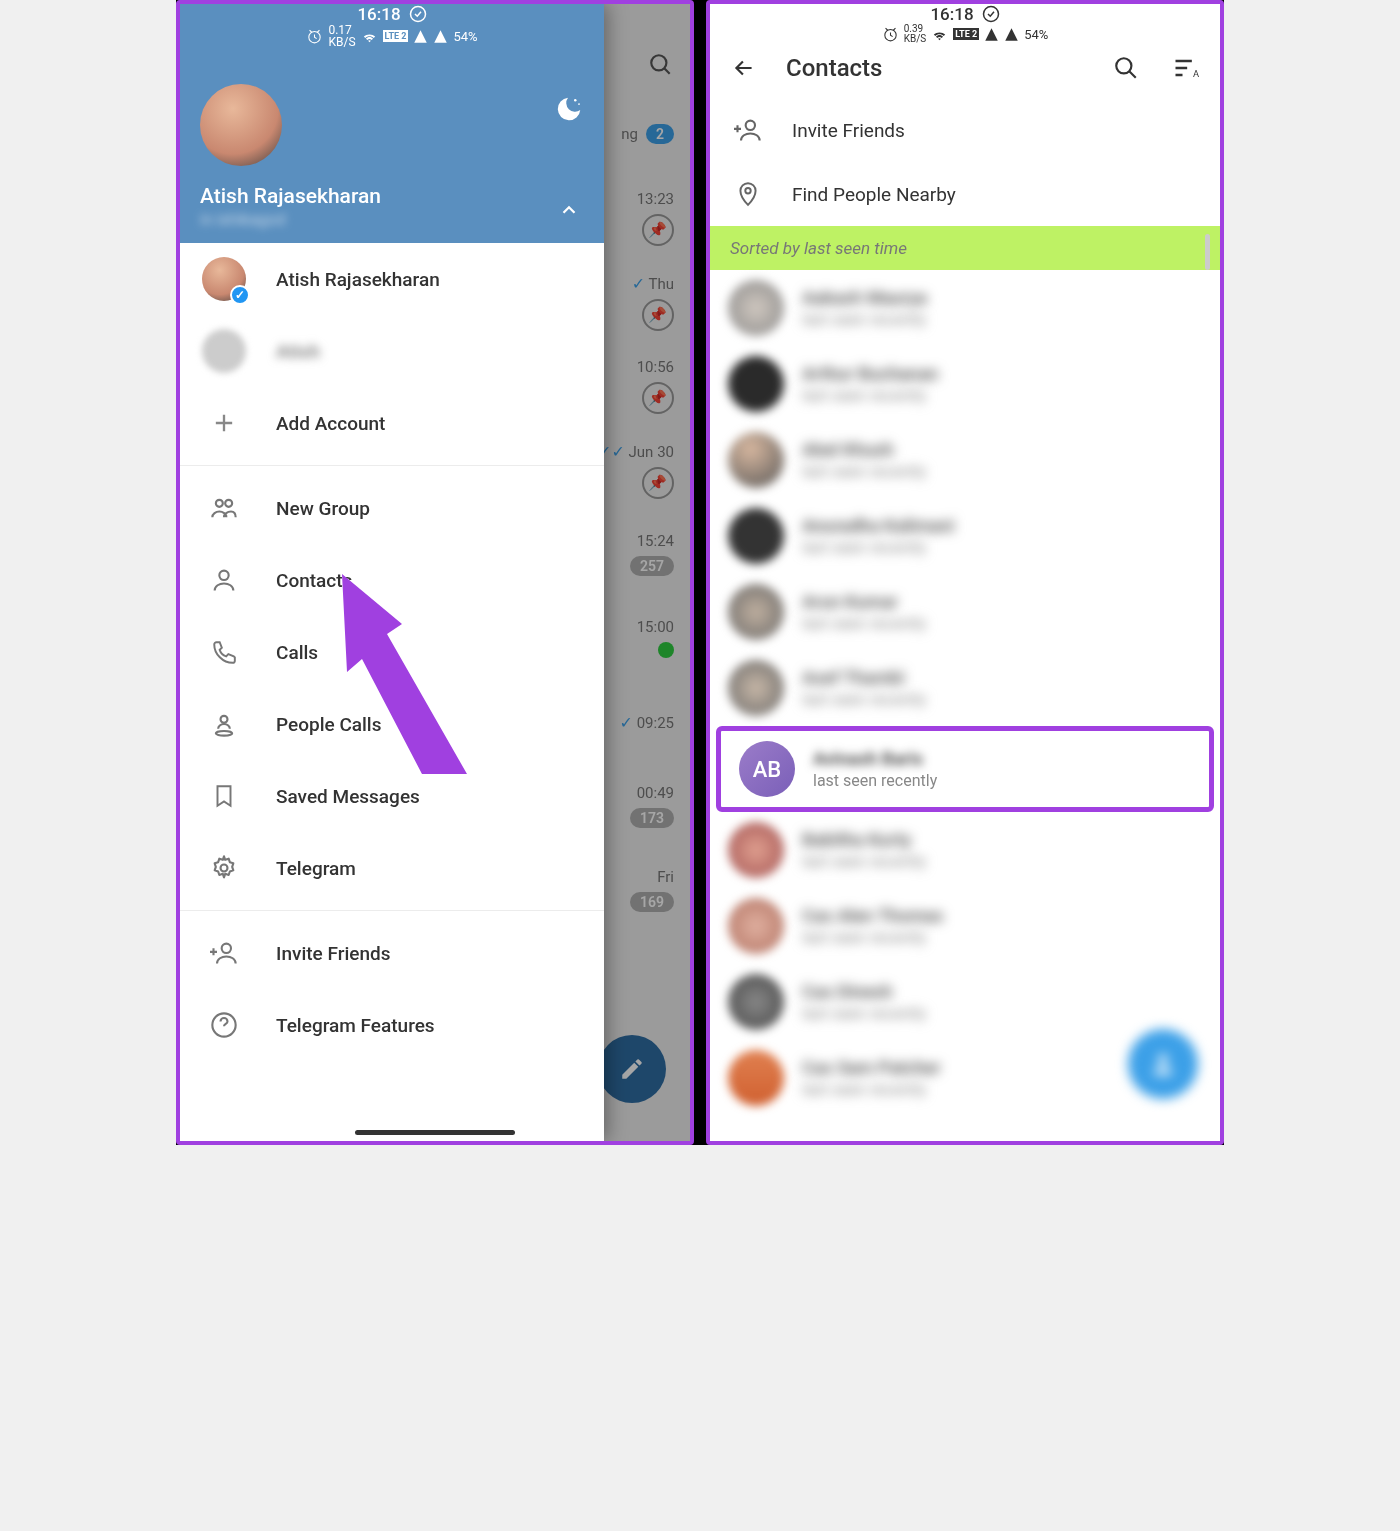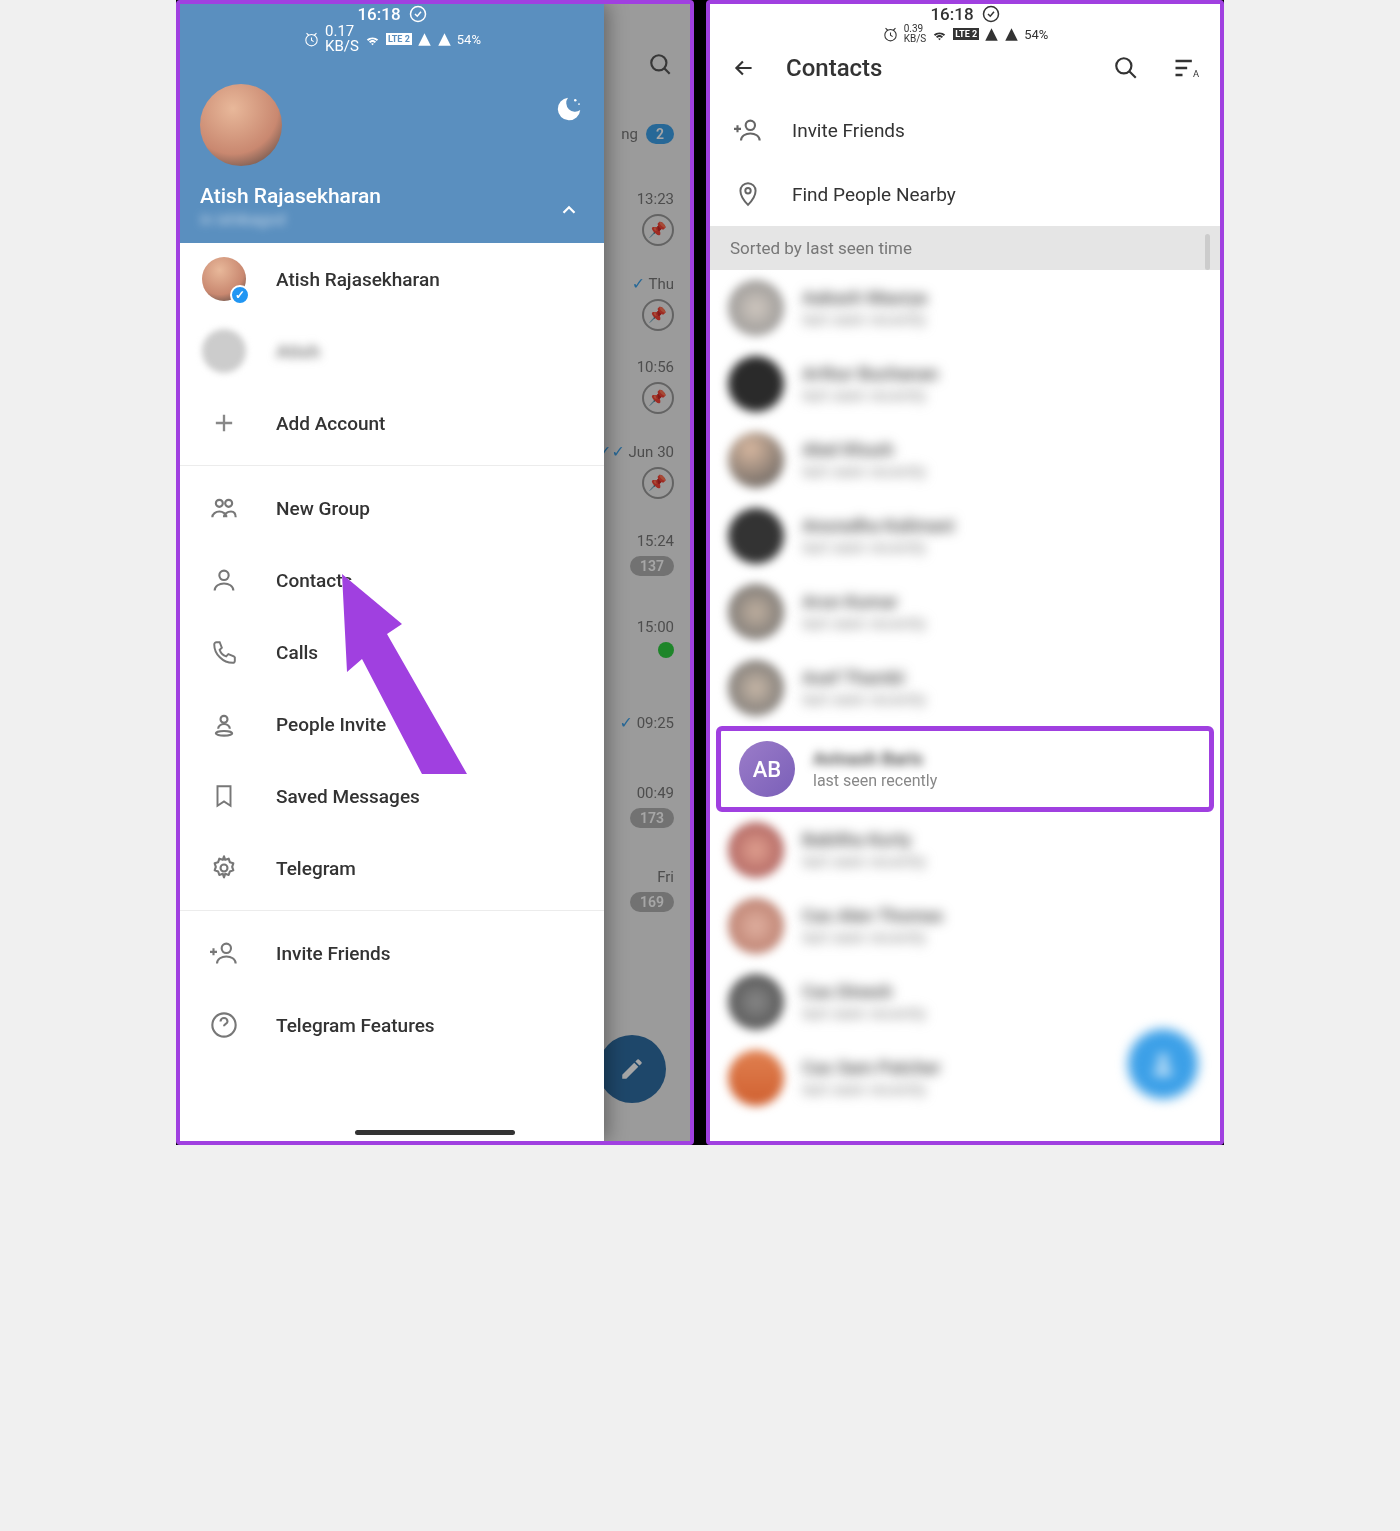--- a/index.html
+++ b/index.html
@@ -206,25 +206,26 @@
   }
   .phone-right .status-bar { color: #333; }
   .phone-right .header .title { font-size: 24px; font-weight: 500; color: #333; flex: 1; }
   .icon-btn { width: 36px; height: 36px; display: flex; align-items: center; justify-content: center; }
   .top-option-row {
     gap: 28px; padding: 16px 22px;
   }
   .top-option-row .opt-icon { width: 32px; height: 32px; display:flex; align-items:center; justify-content:center;}
   .top-option-row .opt-label { font-size: 19px; color: #333; }
   .sort-header {
-    background: #e5e5e5;
+    background: #bef264;
     padding: 12px 20px;
     font-size: 17px;
     color: #777;
     position: relative;
+    font-style: italic;
   }
   .sort-header::after {
     content: "";
     position: absolute;
     right: 10px; top: 8px;
     width: 5px; height: 36px;
     background: #ccc;
     border-radius: 3px;
   }
   .contact-row {
@@ -318,21 +319,21 @@
         </div>
       <div class="row">
           <div class="timecol">
             <span><span class="checks">✓✓</span> <span>Jun 30</span></span>
             <span class="pin-circle">📌</span>
           </div>
         </div>
       <div class="row">
           <div class="timecol">
             <span>15:24</span>
-            <span class="badge">137</span>
+            <span class="badge">257</span>
           </div>
         </div>
       <div class="row">
           <div class="timecol">
             <span>15:00</span>
             <span class="green-dot"></span>
           </div>
         </div>
       <div class="row">
           <div class="timecol">
@@ -366,21 +367,21 @@
           <svg width="18" height="18" viewBox="0 0 24 24" fill="none" stroke="#fff" stroke-width="2">
               <circle cx="12" cy="12" r="10"></circle>
               <path d="M8 12l3 3 5-6"></path>
             </svg>
         </div>
         <div class="status-right">
           <svg width="17" height="17" viewBox="0 0 24 24" fill="none" stroke="#fff" stroke-width="1.5">
               <circle cx="12" cy="13" r="8"></circle>
               <path d="M12 9v4l3 2M5 3l3 3M19 3l-3 3"></path>
             </svg>
-          <span style="font-size:15px;line-height:1;"><span>0.17</span><br><span>KB/S</span></span>
+          <span style="font-size:12px;line-height:1;"><span>0.17</span><br><span>KB/S</span></span>
           <svg width="17" height="17" viewBox="0 0 24 24" fill="#fff">
               <path d="M12 20l-2-2c1-1 3-1 4 0l-2 2zm-5-5c3-3 7-3 10 0l-2 2c-2-2-4-2-6 0l-2-2zm-3-3c4-4 12-4 16 0l-2 2c-3-3-9-3-12 0l-2-2z"></path>
             </svg>
           <span style="background:#fff;color:#5a8fbf;font-size:9px;padding:1px 2px;font-weight:bold;">LTE 2</span>
           <svg width="15" height="15" viewBox="0 0 24 24" fill="#fff">
               <path d="M2 22h20L12 2 2 22z"></path>
             </svg>
           <svg width="15" height="15" viewBox="0 0 24 24" fill="#fff">
               <path d="M2 22h20L12 2 2 22z"></path>
             </svg>
@@ -459,21 +460,21 @@
           <div class="menu-label">Calls</div>
         </div>
         <div class="menu-row">
           <div class="menu-icon">
               <svg width="28" height="28" viewBox="0 0 24 24" fill="none" stroke="#777" stroke-width="1.8">
                 <circle cx="12" cy="8" r="3"></circle>
                 <path d="M12 12c-3 0-5 2-5 4M12 12c3 0 5 2 5 4"></path>
                 <ellipse cx="12" cy="20" rx="7" ry="2"></ellipse>
               </svg>
             </div>
-          <div class="menu-label">People Invite</div>
+          <div class="menu-label">People Calls</div>
         </div>
         <div class="menu-row">
           <div class="menu-icon">
               <svg width="26" height="26" viewBox="0 0 24 24" fill="none" stroke="#777" stroke-width="1.8">
                 <path d="M6 3h12v18l-6-4-6 4V3z"></path>
               </svg>
             </div>
           <div class="menu-label">Saved Messages</div>
         </div>
         <div class="menu-row">

